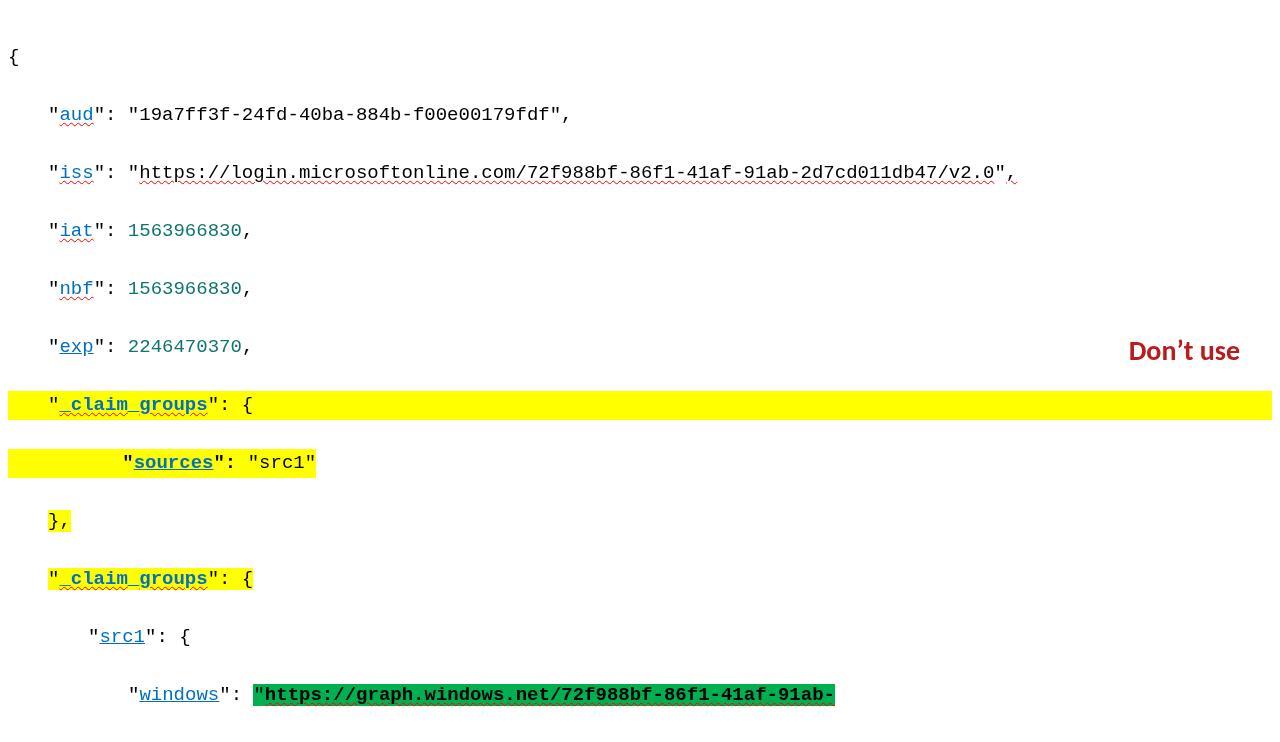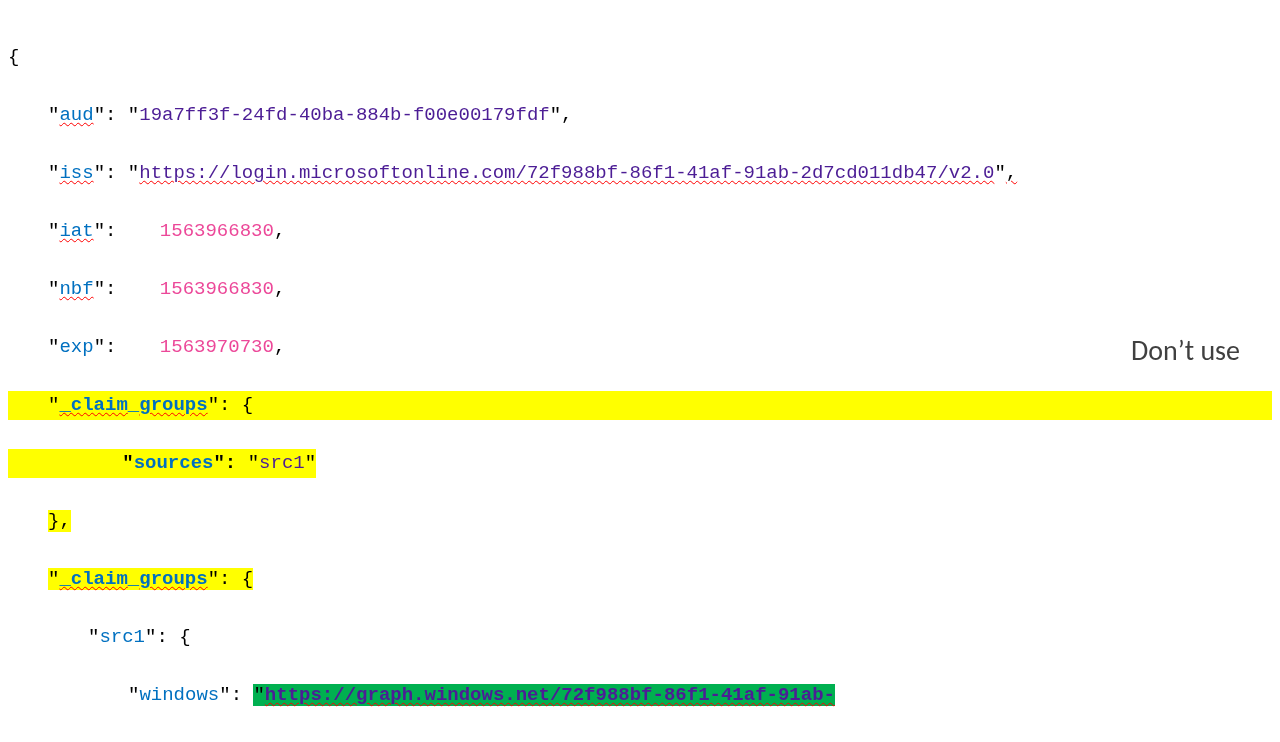--- a/index.html
+++ b/index.html
@@ -11,56 +11,56 @@
     font-family: Consolas, "Courier New", monospace;
     font-size: 19px;
     line-height: 29px;
   }
   .code {
     padding: 14px 8px;
     white-space: pre;
     position: relative;
   }
   .punct { color: #000; }
-  .key   { color: #0070c0; }
-  .str   { color: #4c1d95; }
-  .num   { color: #ec4899; margin-left: 32px; }
+  .key   { color: #0070c0; text-decoration: underline; }
+  .str   { color: #000000; }
+  .num   { color: #0f766e; }
   .squig {
     text-decoration: underline wavy #ff0000;
     text-decoration-thickness: 1px;
     text-underline-offset: 2px;
   }
   .hl-yellow { background: #ffff00; }
   .hl-green  { background: #00b050; }
   .bold { font-weight: bold; text-align: center; }
   .italic { }
   .line { display: block; }
   .ind1 { padding-left: 40px; }
   .ind2 { padding-left: 80px; }
   .ind3 { padding-left: 120px; }
   .annotation {
     position: absolute;
     right: 40px;
     top: 336px;
-    color: #404040;
+    color: #b91c1c;
     font-family: "Segoe UI", Calibri, Arial, sans-serif;
     font-size: 28px;
-    font-weight: 400;
+    font-weight: 700;
   }
 </style>
 </head>
 <body>
 
 <div class="code">
 <span class="line"><span class="punct">{</span></span>
 <span class="line ind1"><span class="punct">"</span><span class="key squig">aud</span><span class="punct">": </span><span class="punct">"</span><span class="str">19a7ff3f-24fd-40ba-884b-f00e00179fdf</span><span class="punct">",</span></span>
 <span class="line ind1"><span class="punct">"</span><span class="key squig">iss</span><span class="punct">": </span><span class="punct">"</span><span class="str squig">https://login.microsoftonline.com/72f988bf-86f1-41af-91ab-2d7cd011db47/v2.0</span><span class="punct">"</span><span class="punct squig">,</span></span>
 <span class="line ind1"><span class="punct">"</span><span class="key squig">iat</span><span class="punct">": </span><span class="num">1563966830</span><span class="punct">,</span></span>
 <span class="line ind1"><span class="punct">"</span><span class="key squig">nbf</span><span class="punct">": </span><span class="num">1563966830</span><span class="punct">,</span></span>
-<span class="line ind1"><span class="punct">"</span><span class="key">exp</span><span class="punct">": </span><span class="num">1563970730</span><span class="punct">,</span></span>
+<span class="line ind1"><span class="punct">"</span><span class="key">exp</span><span class="punct">": </span><span class="num">2246470370</span><span class="punct">,</span></span>
 <span class="line ind1 hl-yellow"><span class="punct">"</span><span class="key bold squig">_claim</span><span class="key bold">_</span><span class="key bold squig">groups</span><span class="punct">": {</span></span>
 <span class="line hl-yellow" style="width:fit-content"><span class="ind2"></span>   <span class="punct bold">"</span><span class="key bold">sources</span><span class="punct bold">": </span><span class="punct">"</span><span class="str">src1</span><span class="punct">"</span></span>
 <span class="line ind1"><span class="hl-yellow"><span class="punct">},</span></span></span>
 <span class="line ind1"><span class="hl-yellow"><span class="punct">"</span><span class="key bold squig">_claim</span><span class="key bold">_</span><span class="key bold squig">groups</span><span class="punct">": {</span></span></span>
 <span class="line ind2"><span class="punct">"</span><span class="key">src1</span><span class="punct">": {</span></span>
 <span class="line ind3"><span class="punct">"</span><span class="key">windows</span><span class="punct">": </span><span class="hl-green"><span class="punct">"</span><span class="str bold italic squig">https://graph.windows.net/72f988bf-86f1-41af-91ab-</span></span></span>
 <span class="line"></span>
 
 
 

